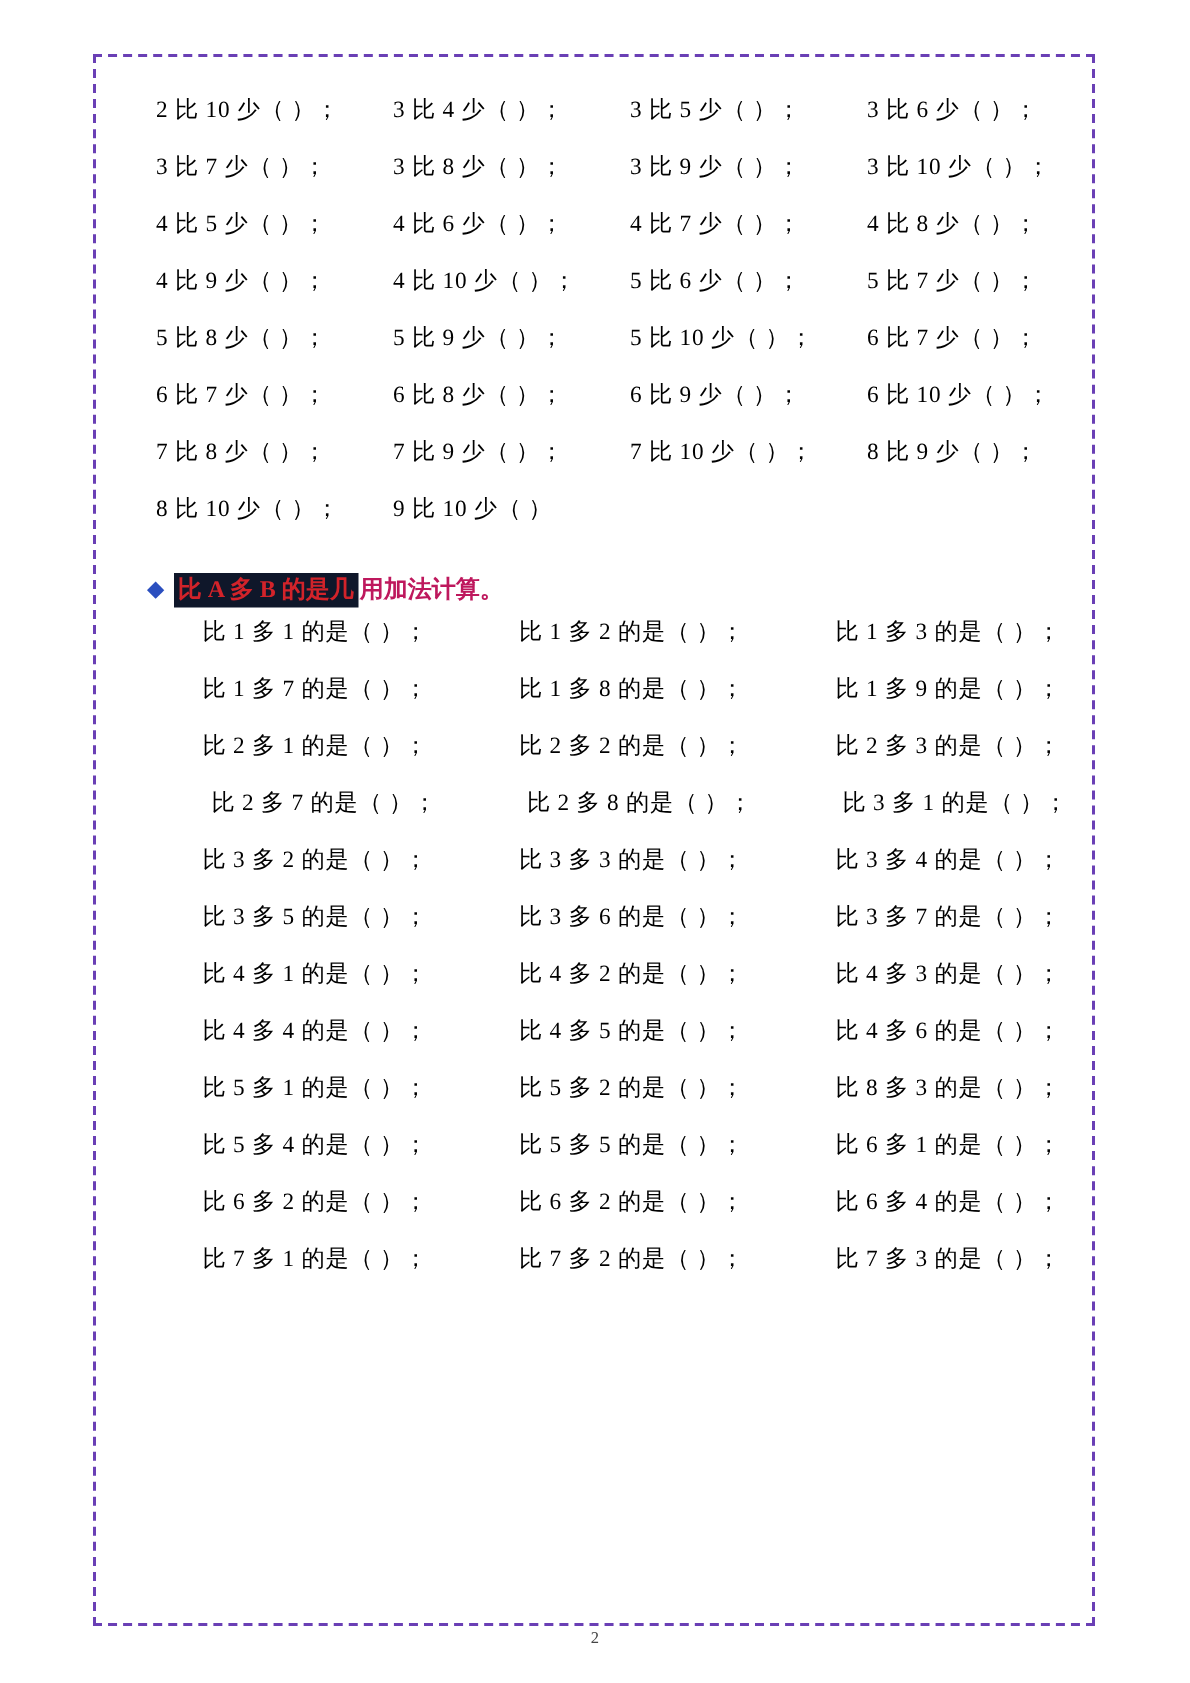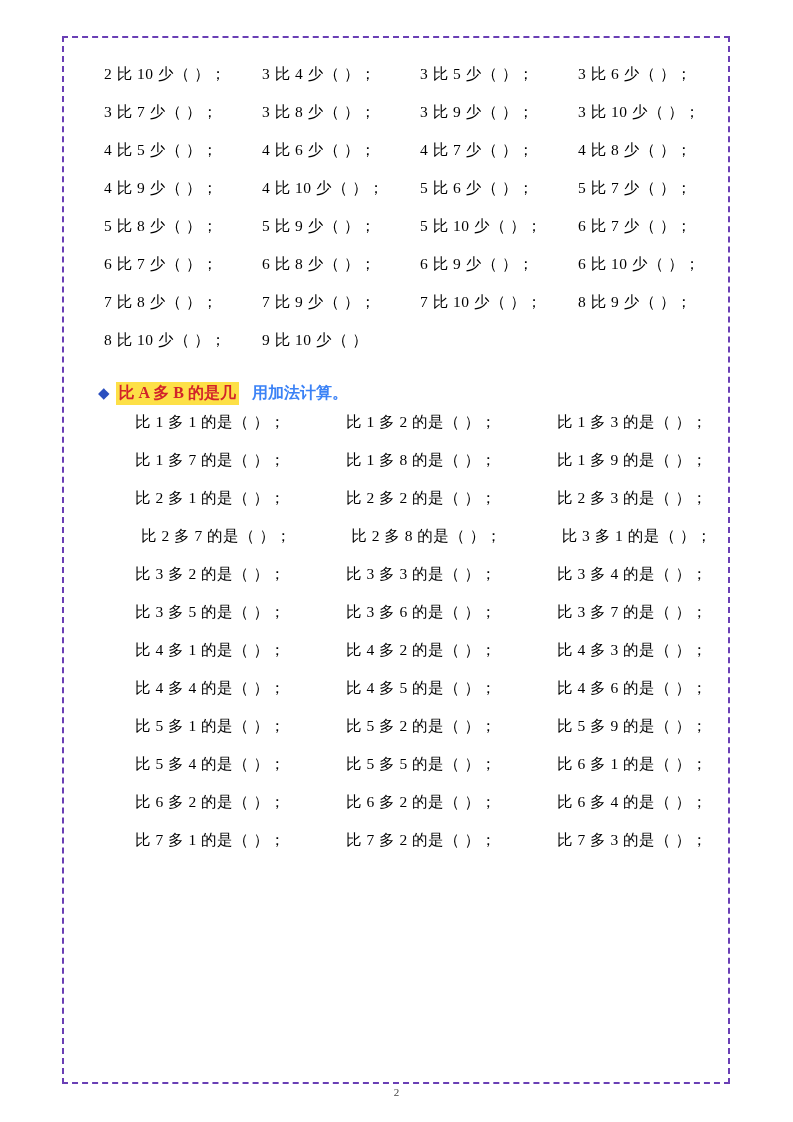--- a/index.html
+++ b/index.html
@@ -64,29 +64,29 @@
   .diamond {
     color: #2b4fbf;
     font-size: 15px;
     margin-right: 6px;
     line-height: 1;
   }
   .h-red {
     color: #d2232a;
     font-weight: bold;
     font-size: 16px;
-    background: #fde047;
+    background: #0f172a;
     padding: 1px 3px;
     font-family: "Liberation Serif", serif;
   }
   .h-blue {
-    color: #3b82f6;
+    color: #be185d;
     font-weight: bold;
     font-size: 16px;
-    margin-left: 13px;
+    margin-left: 1px;
     font-family: "Liberation Serif", serif;
   }
   .page-num {
     position: absolute;
     left: 0;
     right: 0;
     top: 1086px;
     text-align: center;
     font-size: 11px;
     color: #444;
@@ -190,21 +190,21 @@
           <span class="cell">比 4 多 3 的是（        ）；</span>
         </div>
         <div class="prob-row sec2">
           <span class="cell">比 4 多 4 的是（       ）；</span>
           <span class="cell">比 4 多 5 的是（       ）；</span>
           <span class="cell">比 4 多 6 的是（        ）；</span>
         </div>
         <div class="prob-row sec2">
           <span class="cell">比 5 多 1 的是（       ）；</span>
           <span class="cell">比 5 多 2 的是（       ）；</span>
-          <span class="cell">比 5 多 9 的是（        ）；</span>
+          <span class="cell">比 8 多 3 的是（        ）；</span>
         </div>
         <div class="prob-row sec2">
           <span class="cell">比 5 多 4 的是（       ）；</span>
           <span class="cell">比 5 多 5 的是（       ）；</span>
           <span class="cell">比 6 多 1 的是（        ）；</span>
         </div>
         <div class="prob-row sec2">
           <span class="cell">比 6 多 2 的是（       ）；</span>
           <span class="cell">比 6 多 2 的是（       ）；</span>
           <span class="cell">比 6 多 4 的是（        ）；</span>

